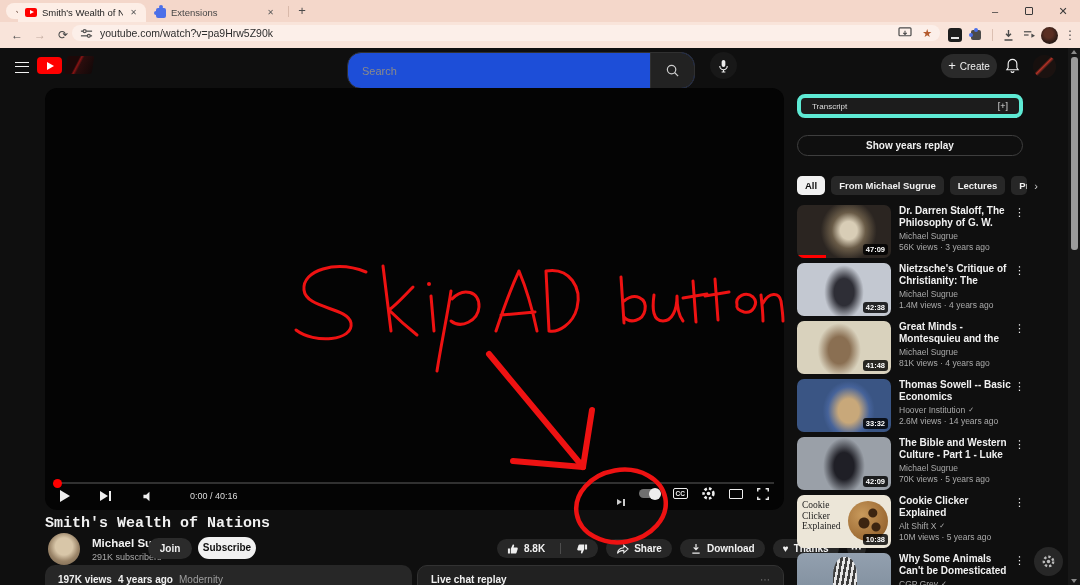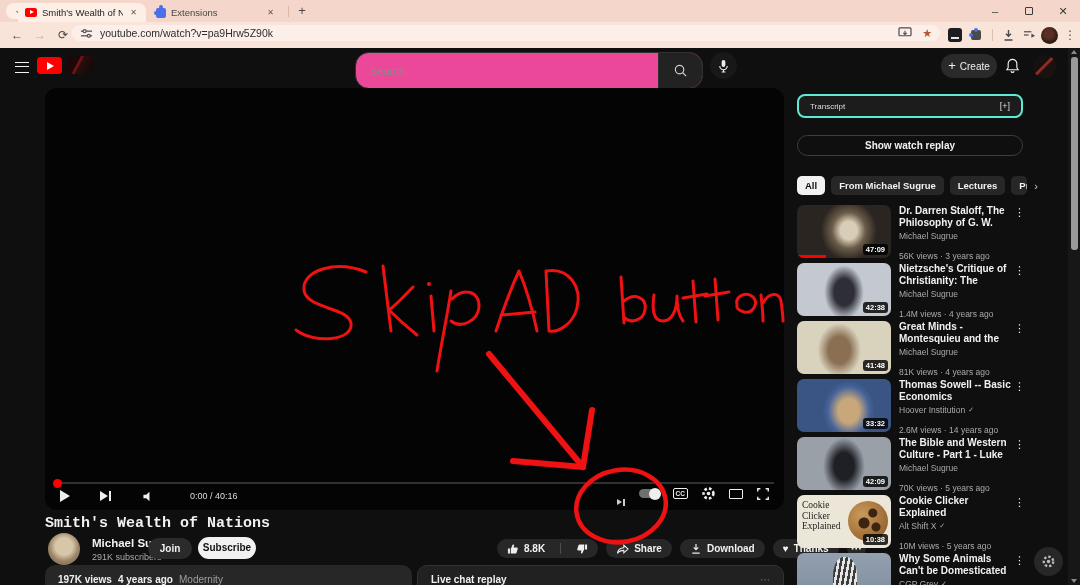--- a/index.html
+++ b/index.html
@@ -56,22 +56,22 @@
   .hamburger { position:absolute; left:15px; top:14px; width:14px; height:11px;
      border-top:1.5px solid #f1f1f1; border-bottom:1.5px solid #f1f1f1; }
   .hamburger::after { content:""; display:block; margin-top:3.2px; border-top:1.5px solid #f1f1f1; }
   .logo-play { position:absolute; left:37px; top:9px; width:25px; height:17px; background:#f00;
      border-radius:4px; }
   .logo-play::after { content:""; position:absolute; left:9.5px; top:4.5px; border-left:7px solid #fff;
      border-top:4px solid transparent; border-bottom:4px solid transparent; }
   .logo-glitch { position:absolute; left:66px; top:8px; width:27px; height:18px; transform:skewX(-9deg);
      background:linear-gradient(110deg,#1c0808 38%, #8a1414 44%, #2a0d0d 52%, #120808 100%);
      border-radius:2px; }
-  .yt-search { position:absolute; left:355px; top:4px; width:348px; height:37px; border:1px solid #303030;
-     border-radius:14px; background:#ec4899; display:flex; overflow:hidden; }
+  .yt-search { position:absolute; left:347px; top:4px; width:348px; height:37px; border:1px solid #303030;
+     border-radius:14px; background:#1d4ed8; display:flex; overflow:hidden; }
   .yt-search input { flex:1; background:transparent; border:0; outline:0; color:#eee; font-size:11px;
      padding:0 14px; font-family:inherit; }
   .yt-search input::placeholder { color:#8a8a8a; }
   .yt-search-btn { width:44px; background:#222; border-left:1px solid #303030; display:flex;
      align-items:center; justify-content:center; }
   .mic-btn { position:absolute; left:710px; top:4px; width:27px; height:27px; border-radius:50%;
      background:#181818; display:flex; align-items:center; justify-content:center; }
   .create-btn { position:absolute; left:941px; top:6px; width:56px; height:24px; border-radius:12px;
      background:#2a2a2a; color:#f1f1f1; display:flex; align-items:center; justify-content:center;
      gap:4px; font-size:10px; }
@@ -128,42 +128,42 @@
      border-radius:10px 10px 0 0; display:flex; align-items:center; gap:6px; padding:0 13px;
      font-size:10px; font-weight:bold; color:#f1f1f1; }
   .desc-tag { color:#9e9e9e; font-weight:normal; }
   .chat-box { position:absolute; left:417px; top:565px; width:367px; height:28px; background:#212121;
      border:1px solid #323232; border-radius:10px 10px 0 0; display:flex; align-items:center;
      padding:0 13px; font-size:10px; font-weight:bold; color:#f1f1f1; }
   .chat-caret { margin-left:auto; color:#777; font-weight:normal; }
 
   
   .transcript-card { position:absolute; left:797px; top:94px; width:226px; height:24px; background:#1c1c1c;
-     border:2px solid #5eead4; border-radius:8px; display:flex; align-items:center; padding:0 11px;
+     border:4px solid #5eead4; border-radius:8px; display:flex; align-items:center; padding:0 11px;
      color:#ddd; font-size:8px; }
   .transcript-exp { margin-left:auto; color:#ddd; font-size:9px; }
   .showchat-btn { position:absolute; left:797px; top:135px; width:226px; height:21px; border:1px solid #3e3e3e;
      border-radius:11px; color:#f1f1f1; font-size:10px; font-weight:bold; text-align:center; line-height:20px; }
   .chips { position:absolute; left:797px; top:176px; display:flex; gap:6px; align-items:center; width:226px; }
   .chip { height:19px; border-radius:5px; background:#272727; color:#f1f1f1; font-size:9.5px;
      font-weight:bold; line-height:19px; padding:0 8px; white-space:nowrap; }
   .chip.sel { background:#f1f1f1; color:#0f0f0f; }
   .chip.cut { max-width:34px; overflow:hidden; }
   .chips-next { color:#ccc; font-size:11px; margin-left:1px; }
 
   .vlist { position:absolute; left:797px; top:205px; width:228px; }
   .vitem { position:relative; display:flex; gap:8px; margin-bottom:5.5px; height:52.5px; }
   .thumb { position:relative; width:94px; height:52.5px; border-radius:7px; flex:none; overflow:hidden; }
   .dur { position:absolute; right:3px; bottom:3px; background:rgba(0,0,0,.82); color:#fff; font-size:7.5px;
      font-weight:bold; padding:1px 3px; border-radius:3px; }
   .watchbar { position:absolute; left:0; bottom:0; height:3px; width:31%; background:#f00; }
   .vinfo { flex:1; padding-right:12px; min-width:0; }
   .vtit { font-size:10px; font-weight:bold; color:#f1f1f1; line-height:11.5px; max-height:23px; overflow:hidden; }
   .vch { font-size:8.5px; color:#aaa; margin-top:3px; display:flex; gap:3px; align-items:center; }
-  .vmeta { font-size:8.5px; color:#aaa; margin-top:10px; }
+  .vmeta { font-size:8.5px; color:#aaa; margin-top:1px; }
   .vkebab { position:absolute; right:0; top:1px; color:#f1f1f1; font-size:11px; }
   .vcheck { font-size:7px; color:#aaa; }
 
   .th1 { background:radial-gradient(ellipse 28px 30px at 55% 48%, #d8cdb6 0 30%, #6a5c48 60%, #2b2521 100%); }
   .th2 { background:radial-gradient(ellipse 22px 30px at 50% 55%, #2e2e36 0 45%, #c3c8d1 90%); }
   .th3 { background:radial-gradient(ellipse 24px 30px at 45% 55%, #8a6f52 0 45%, #d9d2bd 90%); }
   .th4 { background:radial-gradient(ellipse 26px 30px at 55% 60%, #c8a87a 0 40%, #46639a 80%, #3a5584 100%); }
   .th5 { background:radial-gradient(ellipse 22px 30px at 50% 55%, #1f1f26 0 45%, #9aa0a8 95%); }
   .th6 { background:#ece6d8; }
   .th6 .cookie { position:absolute; right:3px; top:6px; width:40px; height:40px; border-radius:50%;
@@ -395,21 +395,21 @@
   </div>
   <div class="chat-box">
     <span>Live chat replay</span>
     <span class="chat-caret">⋯</span>
   </div>
 
   <div class="transcript-card">
     <span>Transcript</span>
     <span class="transcript-exp">[+]</span>
   </div>
-  <div class="showchat-btn">Show watch replay</div>
+  <div class="showchat-btn">Show years replay</div>
 
   <div class="chips">
     <span class="chip sel">All</span>
     <span class="chip">From Michael Sugrue</span>
     <span class="chip">Lectures</span>
     <span class="chip cut">Prese</span>
     <span class="chips-next">›</span>
   </div>
 
   <div class="vlist">

